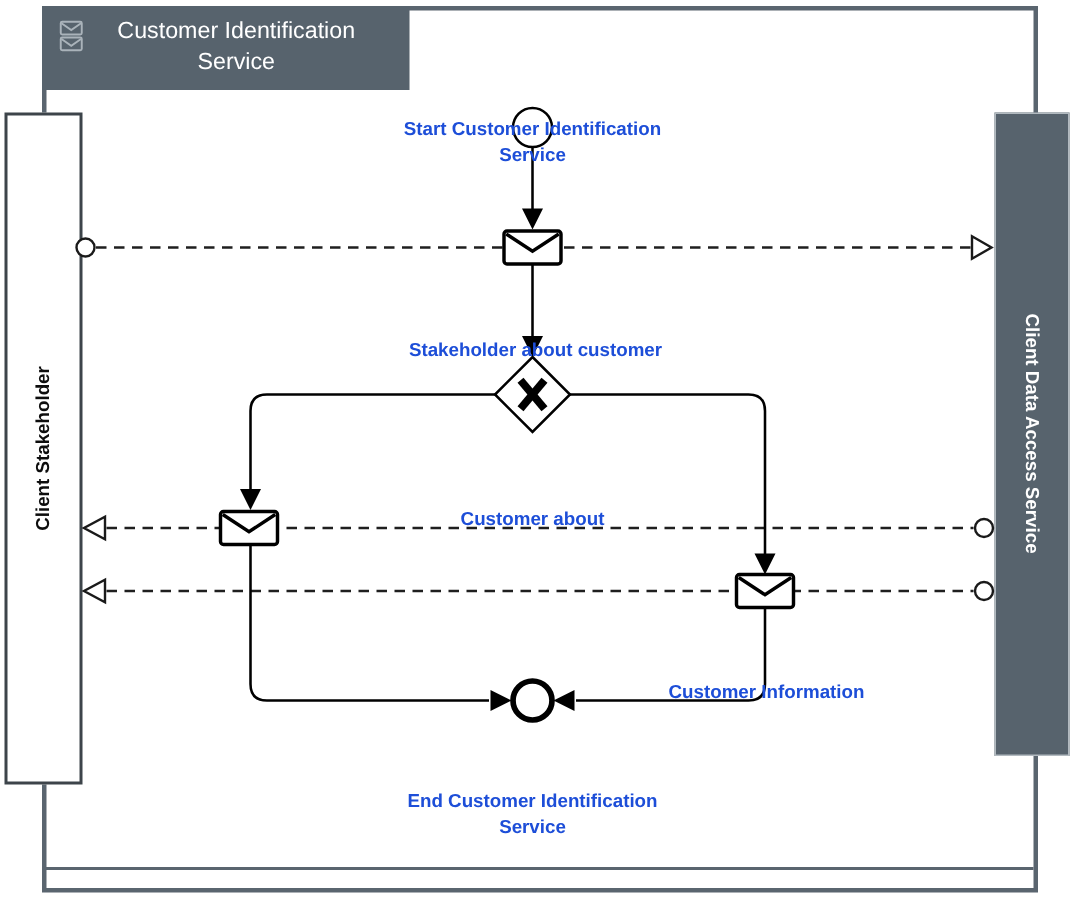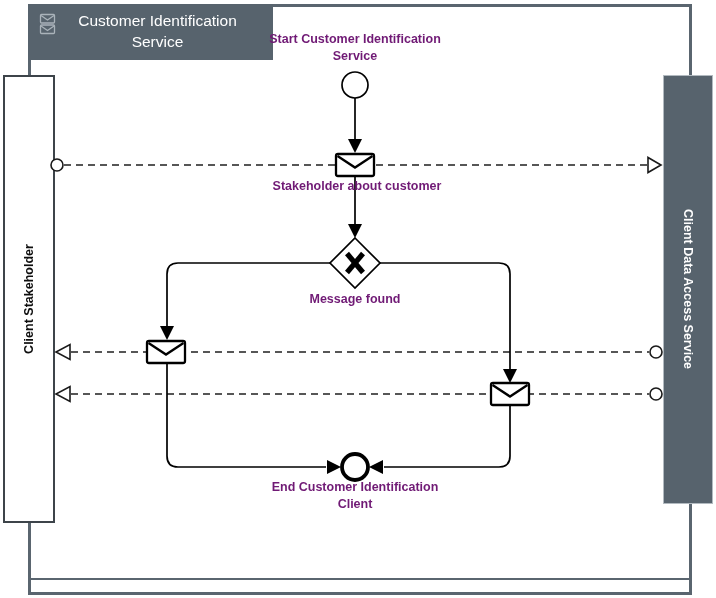--- a/index.html
+++ b/index.html
@@ -35,21 +35,21 @@
     position:absolute;left:663px;top:75px;width:50px;height:429px;background:#57636d;
     border:1px solid #b2bac0;box-sizing:border-box;
     display:flex;align-items:center;justify-content:center;
   }
   .lane-right-text{
     writing-mode:vertical-rl;white-space:nowrap;font-weight:bold;font-size:12.5px;color:#ffffff;
   }
   .connector-layer{position:absolute;left:0;top:0;width:716px;height:598px;}
   .lbl{
     position:absolute;text-align:center;font-weight:bold;font-size:12.5px;line-height:1.32;
-    color:#701a75;white-space:pre-line;width:200px;
+    color:#1d4ed8;white-space:pre-line;width:200px;margin-top:47px;
   }
 </style>
 </head>
 <body>
 
 <div class="stage">
 
   <div class="pool-border"></div>
   <div class="pool-bottom-line"></div>
 
@@ -149,17 +149,18 @@
     </g>
 
     <g>
       <circle cx="355" cy="467" r="13" fill="#ffffff" stroke="#000000" stroke-width="3.8"></circle>
     </g>
   </svg>
 
   <div class="lbl" style="left:255px;top:31px;">Start Customer Identification
 Service</div>
   <div class="lbl" style="left:257px;top:178px;">Stakeholder about customer</div>
-  <div class="lbl" style="left:255px;top:291px;">Message found</div>
+  <div class="lbl" style="left:255px;top:291px;">Customer about</div>
+  <div class="lbl" style="left:411px;top:406px;">Customer Information</div>
   <div class="lbl" style="left:255px;top:479px;">End Customer Identification
-Client</div>
+Service</div>
 
 </div>
 
 </body></html>

